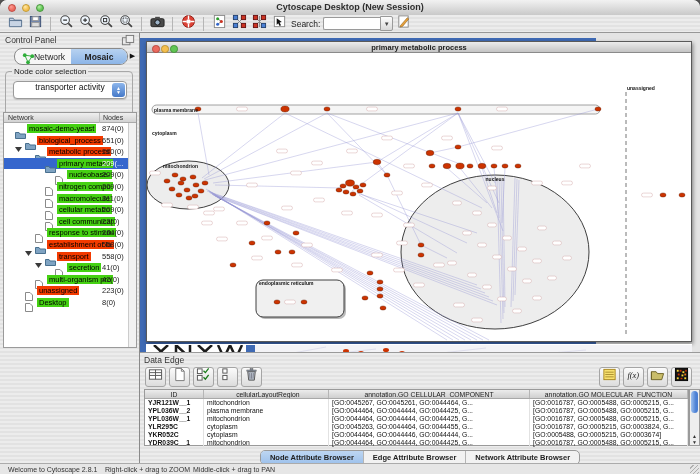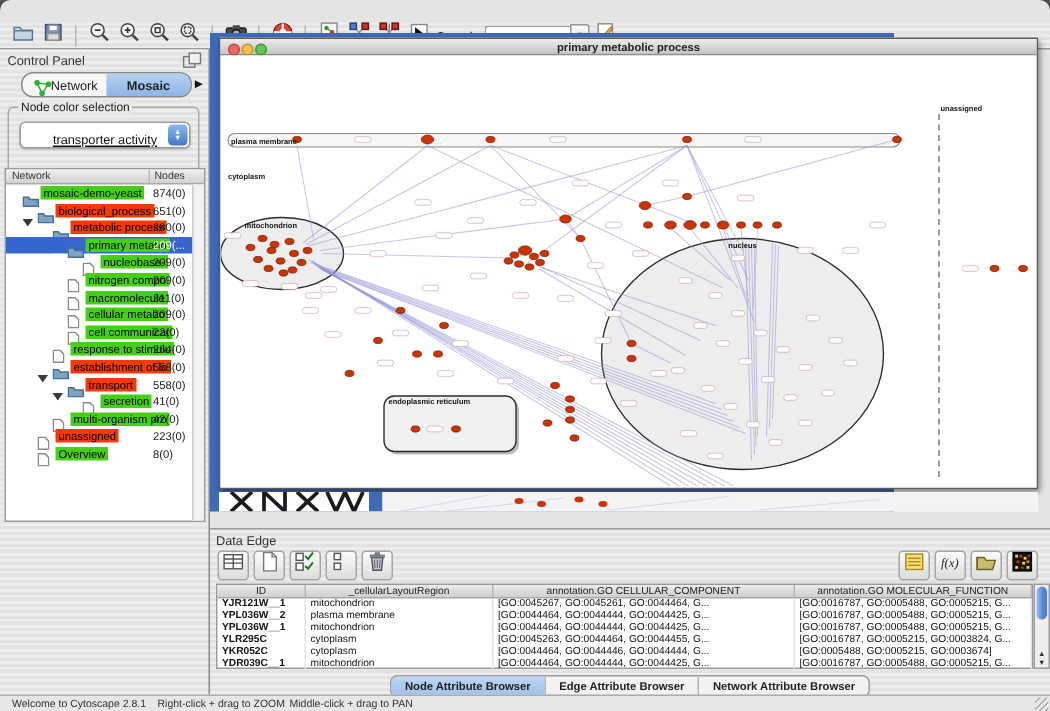--- a/index.html
+++ b/index.html
@@ -36,22 +36,22 @@
   .cp-tab{flex:1;display:flex;align-items:center;justify-content:center;color:#222;}
   .cp-tab.sel{background:linear-gradient(#b7d2f0,#8cb5e8);font-weight:bold;}
   .cp-tab .ticon16{width:11px;height:11px;margin-right:2px;}
   #cp-tab-arrow{position:absolute;left:128px;top:17px;width:9px;height:11px;font-size:7px;color:#111;
     display:flex;align-items:center;justify-content:center;}
   #cp-group{position:absolute;left:5px;top:38px;width:128px;height:54px;border:1px solid #a8a8a8;
     border-radius:4px;box-sizing:border-box;}
   #cp-group-legend{position:absolute;left:6px;top:-5px;font-size:8px;color:#222;background:inherit;padding:0 2px;
     background:#e8e8e8;}
   .combo{position:absolute;left:7px;top:9px;width:112px;height:16px;background:#fff;border:1px solid #9a9a9a;
-    border-radius:4px;display:flex;align-items:flex-end;justify-content:center;font-size:8.5px;color:#111;
-    box-shadow:0 1px 1px rgba(0,0,0,.15);text-decoration:underline;}
+    border-radius:4px;display:flex;align-items:flex-start;justify-content:center;font-size:8.5px;color:#111;
+    box-shadow:0 1px 1px rgba(0,0,0,.15);}
   .combo .stepper{position:absolute;right:1px;top:1px;bottom:1px;width:13px;border-radius:3px;
     background:linear-gradient(#8db6ec,#4579c8);display:flex;flex-direction:column;align-items:center;justify-content:center;color:#fff;font-size:5px;line-height:4px;}
   #cp-check-row{position:absolute;left:10px;top:98px;display:flex;align-items:center;}
   #cp-checkbox{width:11px;height:11px;border-radius:2.5px;background:linear-gradient(#7fb0ef,#3c74cf);
     border:1px solid #2c59a8;color:#fff;font-size:9px;line-height:10px;text-align:center;font-weight:bold;}
   #cp-check-label{font-size:8.5px;color:#111;margin-left:5px;}
   #tree-box{position:absolute;left:3px;top:79px;width:134px;height:236px;background:#fff;border:1px solid #9a9a9a;box-sizing:border-box;}
   #tree-header{position:absolute;left:0;top:0;width:100%;height:10px;background:linear-gradient(#efefef,#d2d2d2);
     border-bottom:1px solid #aaa;font-size:7px;color:#333;box-sizing:border-box;}
   #tree-header .th1{position:absolute;left:4px;top:1px;}
@@ -60,21 +60,21 @@
   #tree-rows{position:absolute;left:0;top:10px;width:126px;height:200px;}
   .trow{position:relative;height:11.6px;white-space:nowrap;}
   .trow.sel{background:#3566cd;}
   .tarrow{position:absolute;top:3.5px;}
   .ticon{position:absolute;top:1.5px;}
   .tlabel{position:absolute;top:1px;font-size:7.5px;color:#000;padding:0 2px;line-height:9px;}
   .tcount{position:absolute;left:98px;top:1px;font-size:7.5px;color:#222;line-height:9px;}
   .trow.sel .tcount{color:#fff;}
   #tree-scroll{position:absolute;right:0;top:10px;bottom:0;width:7px;background:#f1f1f1;border-left:1px solid #ccc;}
   
-  #desktop{position:absolute;left:140px;top:22px;width:456px;height:319px;background:#3f6ab4;}
+  #desktop{position:absolute;left:140px;top:38px;width:456px;height:319px;background:#3f6ab4;}
   #netwin{position:absolute;left:6px;top:3px;width:546px;height:301px;background:#fff;border:1px solid #5a5a5a;
     box-sizing:border-box;box-shadow:1px 2px 4px rgba(0,0,0,.45);}
   #nw-titlebar{position:absolute;left:0;top:0;width:100%;height:11px;
     background:linear-gradient(#ececec,#c4c4c4);border-bottom:1px solid #8a8a8a;box-sizing:border-box;}
   .nlight{position:absolute;top:3px;width:5.5px;height:5.5px;border-radius:50%;}
   .nlight.r{left:5px;background:#ec6a5e;border:.5px solid #b84c42;}
   .nlight.y{left:14px;background:#f5bf4f;border:.5px solid #bd9435;}
   .nlight.g{left:23px;background:#61c554;border:.5px solid #47953c;}
   #nw-title{position:absolute;left:0;right:0;top:1px;text-align:center;font-size:7.5px;font-weight:bold;color:#222;}
   #nw-canvas{position:absolute;left:0;top:11px;width:544px;height:288px;background:#fff;overflow:hidden;}
@@ -105,20 +105,26 @@
   #statusbar{position:absolute;left:0;top:463px;width:700px;height:11px;background:#e6e6e6;border-top:1px solid #ababab;}
   .status-item{position:absolute;top:2px;font-size:7px;color:#333;}
   #grip{position:absolute;right:1px;top:1px;width:9px;height:9px;
     background:repeating-linear-gradient(135deg,transparent 0 2px,#b0b0b0 2px 3px);}
 </style>
 </head>
 <body>
 
 <div id="app">
 
+  <div id="titlebar" class="pinstripe">
+    <div class="light red"></div>
+    <div class="light yellow"></div>
+    <div class="light green"></div>
+    <div id="title-text">Cytoscape Desktop (New Session)</div>
+  </div>
 
   <div id="toolbar" class="pinstripe">
       <div class="tbtn">
         <span><svg viewBox="0 0 16 16" width="15" height="15">
             <path d="M1.5,4.5 h4 l1.5,2 h7.5 v7 h-13 z" fill="#c8d4e4" stroke="#56708e"></path>
             <path d="M1.5,7 h13" stroke="#56708e"></path>
           </svg></span>
       </div>
       <div class="tbtn">
         <span><svg viewBox="0 0 16 16" width="15" height="15">
@@ -380,21 +386,21 @@
             <span class="ticon" style="left: 21px;"><svg width="8" height="9">
                 <path d="M0.5,0.5 h4.5 l2.5,2.5 v5.5 h-7 z" fill="#fff" stroke="#8a8a8a"></path>
               </svg></span>
             <span class="tlabel" style="left: 33px; background: rgb(243, 58, 0);">unassigned</span>
             <span class="tcount">223(0)</span>
           </div>
           <div class="trow">
             <span class="ticon" style="left: 21px;"><svg width="8" height="9">
                 <path d="M0.5,0.5 h4.5 l2.5,2.5 v5.5 h-7 z" fill="#fff" stroke="#8a8a8a"></path>
               </svg></span>
-            <span class="tlabel" style="left: 33px; background: rgb(69, 209, 18);">Overview</span>
+            <span class="tlabel" style="left: 33px; background: rgb(69, 209, 18);">Desktop</span>
             <span class="tcount">8(0)</span>
           </div>
         </div>
       <div id="tree-scroll"></div>
     </div>
   </div>
 
   <div id="desktop">
     <div id="netwin">
       <div id="nw-titlebar">

